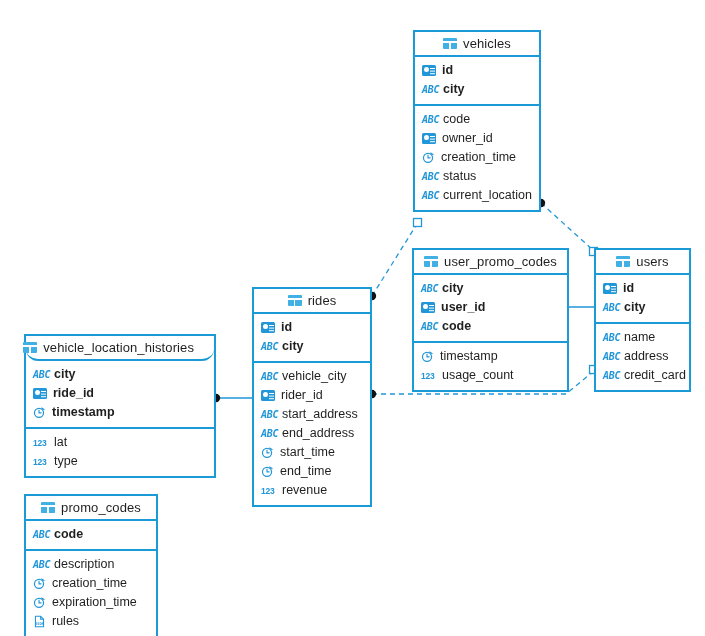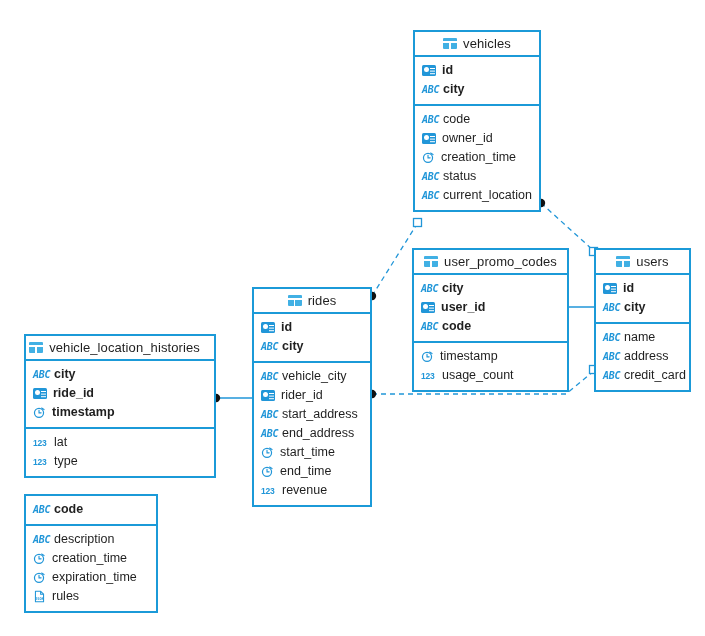--- a/index.html
+++ b/index.html
@@ -282,21 +282,21 @@
         <span class="col-name">end_time</span>
       </div>
       <div class="col-row">
         <span class="ico ico-123">123</span>
         <span class="col-name">revenue</span>
       </div>
     </div>
   </div>
 
   <div class="table-box" id="tbl-vlh" style="left:24px;top:334px;width:192px;">
-    <div class="tbl-header" style="justify-content:center;padding-left:9px;">
+    <div class="tbl-header" style="justify-content:flex-end;padding-left:9px;border-radius:12px;">
       <span class="ico ico-table"></span>
       <span class="tbl-title">vehicle_location_histories</span>
     </div>
     <div class="col-group pk">
       <div class="col-row key">
         <span class="ico ico-abc">ABC</span>
         <span class="col-name">city</span>
       </div>
       <div class="col-row key">
         <span class="ico ico-id"></span>
@@ -319,20 +319,24 @@
         <span class="col-name">lat</span>
       </div>
       <div class="col-row">
         <span class="ico ico-123">123</span>
         <span class="col-name">type</span>
       </div>
     </div>
   </div>
 
   <div class="table-box" id="tbl-promo-codes" style="left:24px;top:494px;width:134px;">
+    <div class="tbl-header">
+      <span class="ico ico-table"></span>
+      <span class="tbl-title">promo_codes</span>
+    </div>
     <div class="col-group pk">
       <div class="col-row key">
         <span class="ico ico-abc">ABC</span>
         <span class="col-name">code</span>
       </div>
     </div>
     <div class="col-group">
       <div class="col-row">
         <span class="ico ico-abc">ABC</span>
         <span class="col-name">description</span>

